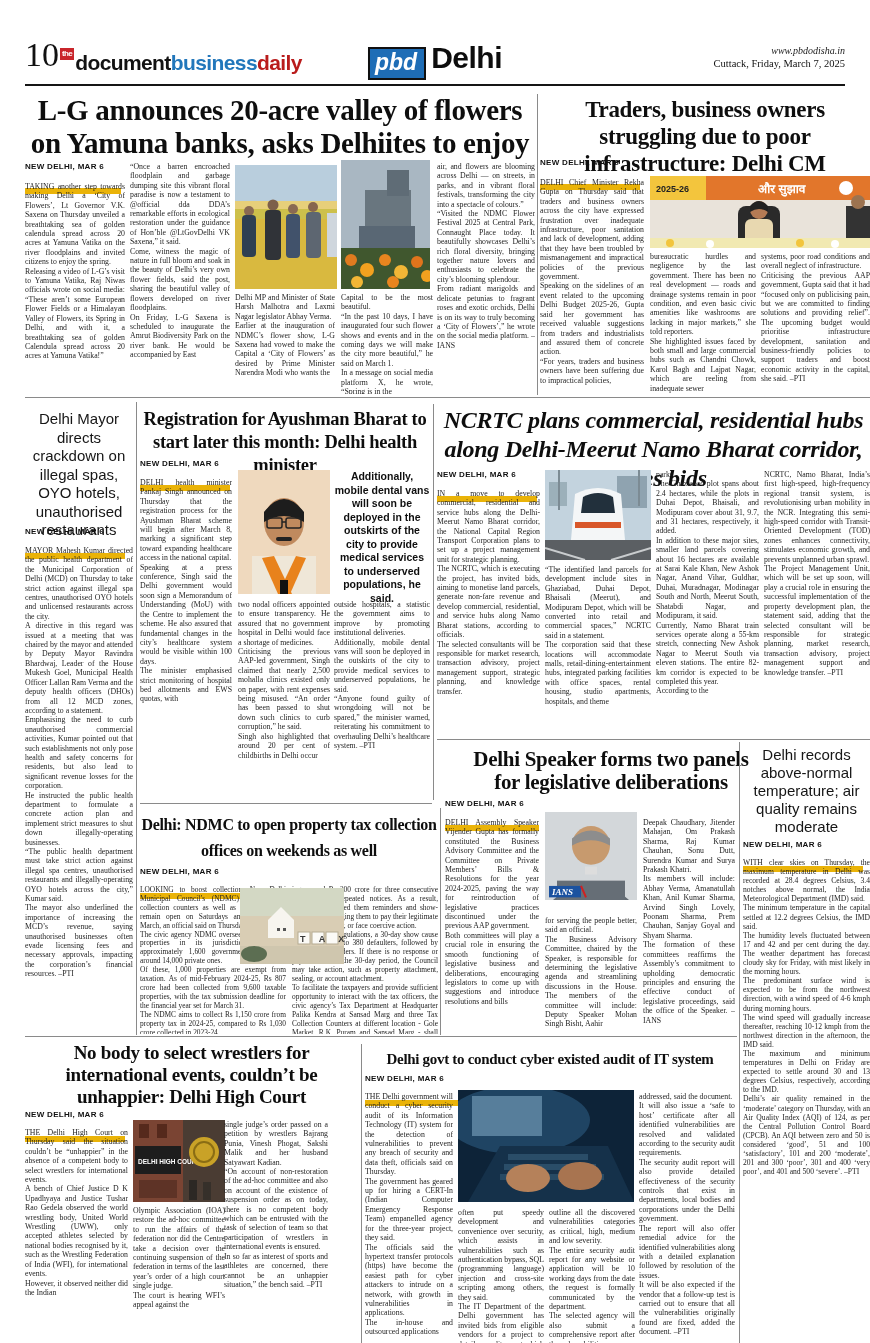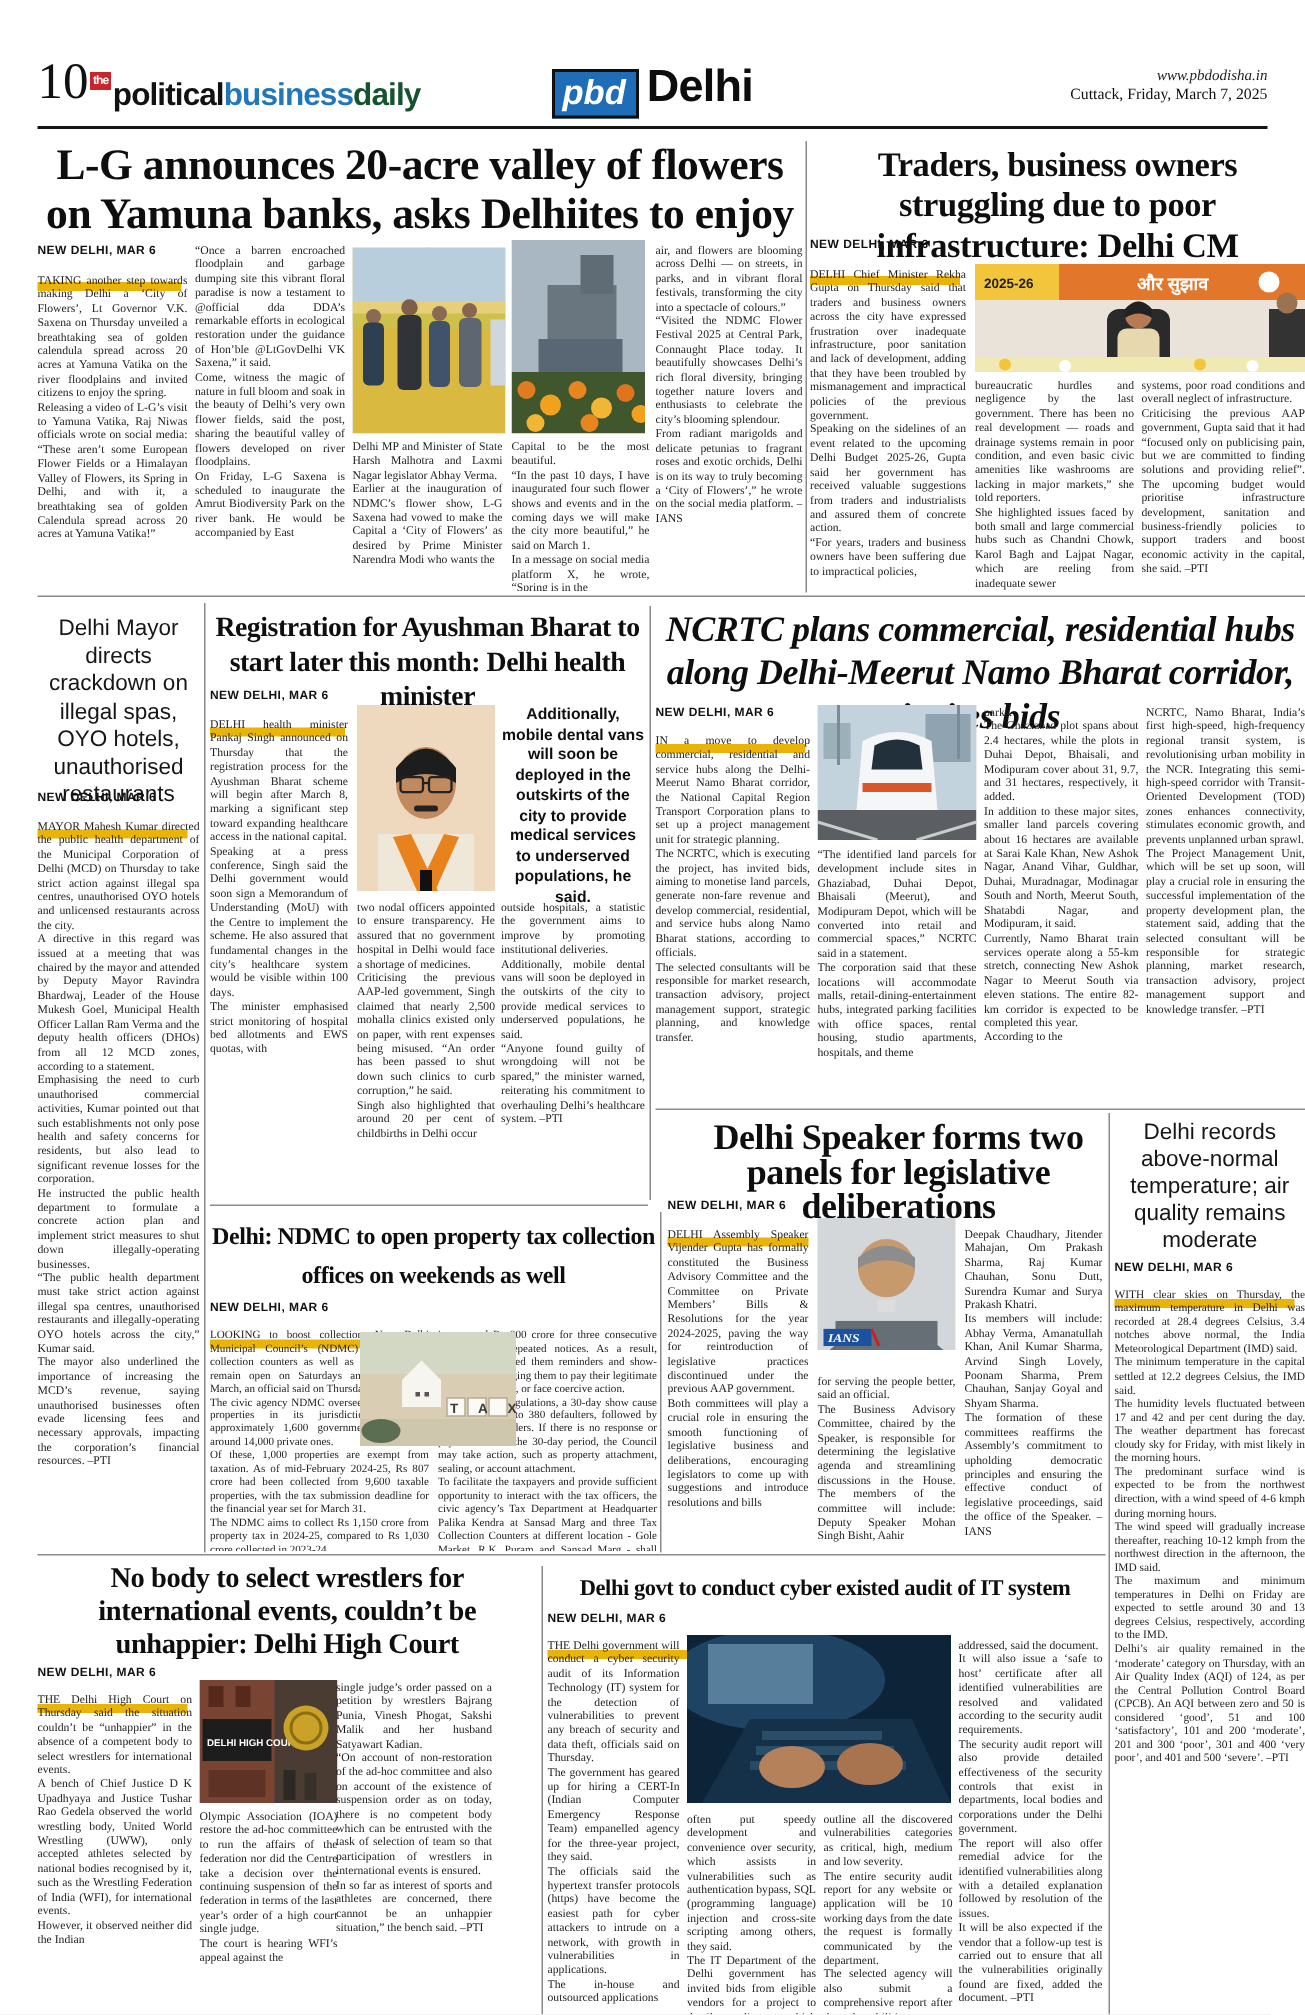--- a/index.html
+++ b/index.html
@@ -19,35 +19,35 @@
   
   .vr{width:1px;background:#8a8a8a;}
   .hr{height:1px;background:#8a8a8a;}
   .hr2{height:2px;background:#151515;}
   
   .pgnum{font:34px/34px "Liberation Serif",serif;color:#111;}
   .brand{font-family:"Liberation Sans",sans-serif;font-weight:bold;font-size:21px;letter-spacing:-0.6px;white-space:nowrap;}
   .the-badge{display:inline-block;background:#c9252b;color:#fff;font:bold 8px/10px "Liberation Sans",sans-serif;padding:1px 2px;vertical-align:14px;margin-right:1px;}
   .b-pol{color:#121212;}
   .b-bus{color:#2277bb;}
-  .b-dly{color:#14532d;font-weight:bold;}
+  .b-dly{color:#b91c1c;font-weight:bold;}
   .pbd-badge{display:inline-block;background:#1e6db6;border:2px solid #101010;color:#fff;font:bold italic 23px/25px "Liberation Sans",sans-serif;padding:1px 7px 3px 5px;margin-right:5px;vertical-align:-2px;}
   .logo-delhi{font:bold 30px/32px "Liberation Sans",sans-serif;color:#0d0d0d;letter-spacing:-0.5px;text-align:right;}
   .site{font:italic 10px/13px "Liberation Serif",serif;color:#222;}
   .hdate{font:10.5px/14px "Liberation Serif",serif;color:#111;}
   .ph{overflow:hidden;background:#ddd;}
   .ph svg{display:block;width:100%;height:100%;}
 </style>
 </head>
 <body>
 
 <div class="page">
 
   <div class="abs pgnum" style="left:25px;top:38px">10</div>
-  <div class="abs brand" style="left:60px;top:48px"><span class="the-badge">the</span><span class="b-pol">political</span><span class="b-bus">business</span><span class="b-dly">daily</span></div>
+  <div class="abs brand" style="left:60px;top:48px"><span class="the-badge">the</span><span class="b-pol">document</span><span class="b-bus">business</span><span class="b-dly">daily</span></div>
   <div class="abs" style="left:50%;top:42px;transform:translateX(-50%);white-space:nowrap">
     <span class="pbd-badge">pbd</span><span class="logo-delhi">Delhi</span>
   </div>
   <div class="abs" style="right:25px;top:44px;text-align:right">
     <div class="site">www.pbdodisha.in</div>
     <div class="hdate">Cuttack, Friday, March 7, 2025</div>
   </div>
   <div class="abs hr2" style="left:25px;top:84px;width:820px"></div>
 
   <section>
@@ -244,21 +244,21 @@
         <rect x="72" y="44" width="12" height="12" fill="#fbfaf6" stroke="#b5ab92"></rect>
         <rect x="86" y="44" width="12" height="12" fill="#fbfaf6" stroke="#b5ab92"></rect>
         <text x="60" y="54" font-size="9" font-weight="bold" fill="#3a3a3a" letter-spacing="5.5" font-family="Liberation Sans, sans-serif">T A X</text>
       </svg>
     </div>
   </section>
 
   <div class="abs vr" style="left:440px;top:808px;height:227px"></div>
 
   <section>
-    <h1 class="abs hs" style="left:454px;top:748px;width:290px;font-size:24px;line-height:23px">Delhi Speaker forms two panels for legislative deliberations</h1>
+    <h1 class="abs hs" style="left:466px;top:748px;width:290px;font-size:21px;line-height:23px">Delhi Speaker forms two panels for legislative deliberations</h1>
     <div class="abs by" style="left:445px;top:799px;width:94px">NEW DELHI, MAR 6</div>
     <div class="abs bc" style="left:445px;top:818px;width:94px;height:217px">DELHI Assembly Speaker Vijender Gupta has formally constituted the Business Advisory Committee and the Committee on Private Members’ Bills &amp; Resolutions for the year 2024-2025, paving the way for reintroduction of legislative practices discontinued under the previous AAP government.
 Both committees will play a crucial role in ensuring the smooth functioning of legislative business and deliberations, encouraging legislators to come up with suggestions and introduce resolutions and bills</div>
     <div class="abs ph" style="left:545px;top:812px;width:92px;height:88px">
       <svg viewBox="0 0 92 100" preserveAspectRatio="none">
         <rect width="92" height="100" fill="#d3d7da"></rect>
         <ellipse cx="46" cy="38" rx="19" ry="22" fill="#c79a6e"></ellipse>
         <path d="M27 30 Q46 12 65 30 L65 38 Q46 26 27 38 Z" fill="#8d8d8d"></path>
         <path d="M8 100 Q46 62 84 100 Z" fill="#626a72"></path>
         <rect x="12" y="78" width="68" height="22" fill="#666e76"></rect>

